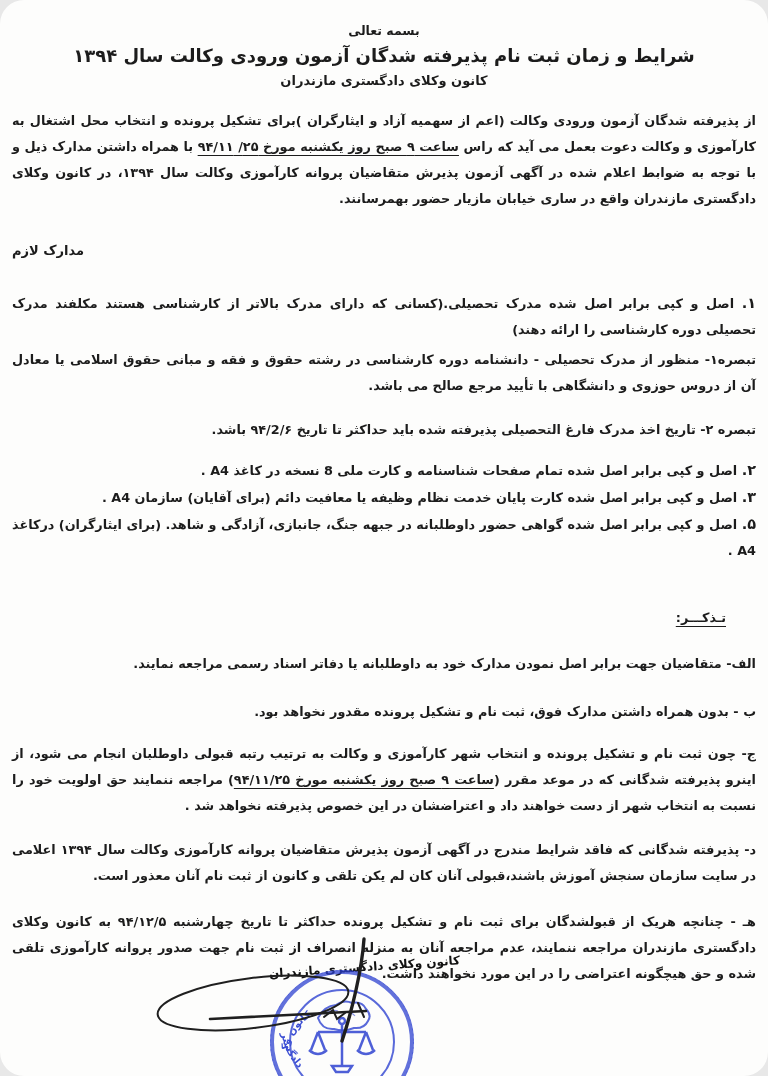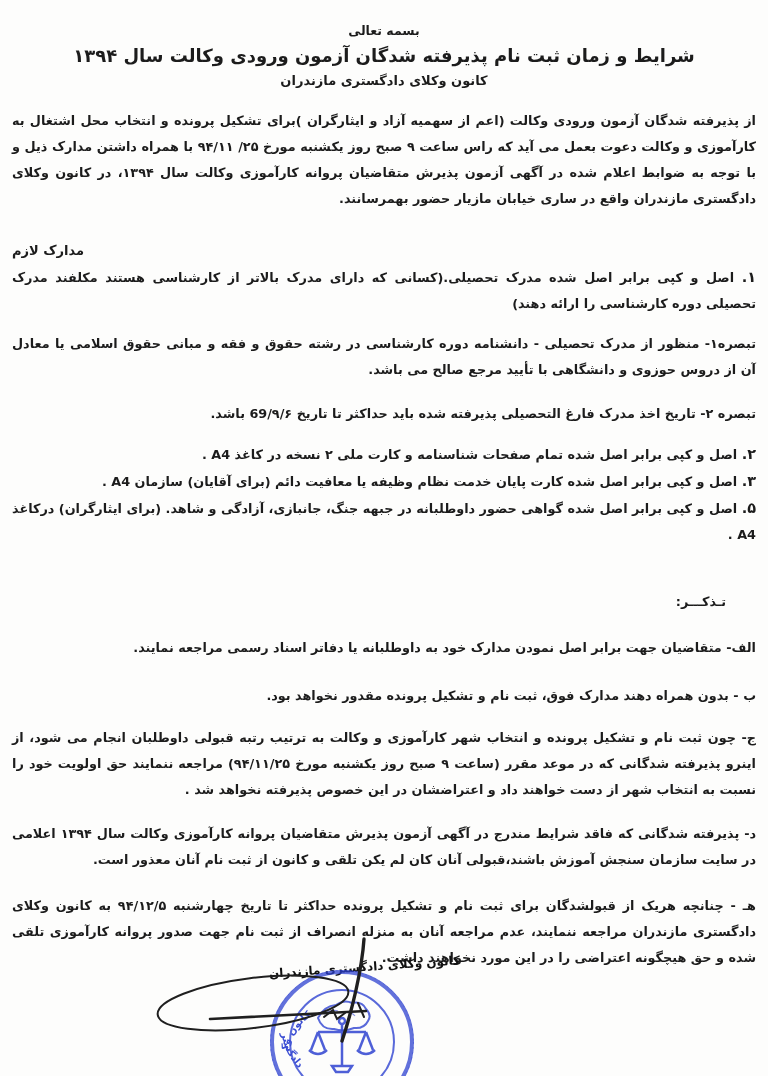--- a/index.html
+++ b/index.html
@@ -6,32 +6,33 @@
   .page{
     position:relative;
     width:768px;height:1076px;
     margin:0 auto;
     background:#fdfdfc;
     overflow:hidden;
     direction:rtl;
     font-family:"DejaVu Sans",sans-serif;
     color:#1c1c1c;
     font-weight:700;
+    border-radius:24px;
   }
   .content{padding:18px 12px 0 12px;}
   .hdr{ text-align:center; line-height:25px; }
   .hdr .h1{font-size:12.5px;}
   .hdr .h2{font-size:18px;}
   .hdr .h3{font-size:13px;}
   p{ margin:0; font-size:12.8px; line-height:26px; text-align:justify; }
-  .u{ text-underline-offset:4px; text-decoration-thickness:1.2px; }
+  .u{ text-decoration:underline; text-underline-offset:4px; text-decoration-thickness:1.2px; }
   .intro{ margin-top:15px; }
   .sec-title{ margin-top:26px; margin-right:56px; text-align:left; font-size:13px; }
-  .item1{ }
-  .note1{ margin-top:14px; }
+  .item1{ margin-top:26px; }
+  .note1{ margin-top:4px; }
   .note2{ margin-top:18px; }
   .list{ margin-top:14px; }
   .num{ font-size:14.5px; }
   .remark-title{ margin-top:41px; margin-right:30px; text-align:right; letter-spacing:1px; }
   .n-a{ margin-top:20px; }
   .n-b{ margin-top:22px; }
   .n-c{ margin-top:16px; }
   .n-d{ margin-top:18px; }
   .n-e{ margin-top:20px; }
   
@@ -56,32 +57,32 @@
       <div class="h3">کانون وکلای دادگستری مازندران</div>
     </div>
 
     <p class="intro"><span>از پذیرفته شدگان آزمون ورودی وکالت (اعم از سهمیه آزاد و ایثارگران )برای تشکیل پرونده و انتخاب محل اشتغال به کارآموزی و وکالت دعوت بعمل می آید که  راس </span><span class="u">ساعت ۹ صبح روز یکشنبه مورخ ۲۵/ ۹۴/۱۱</span><span> با همراه داشتن مدارک ذیل و با توجه به ضوابط اعلام شده در آگهی آزمون پذیرش متقاضیان پروانه کارآموزی وکالت سال ۱۳۹۴، در کانون وکلای دادگستری مازندران واقع در ساری خیابان مازیار حضور بهمرسانند.</span></p>
 
     <p class="sec-title">مدارک لازم</p>
 
     <p class="item1"><span class="num">۱.</span> <span>اصل و کپی برابر اصل شده مدرک تحصیلی.(کسانی که دارای مدرک بالاتر از کارشناسی هستند مکلفند مدرک تحصیلی دوره کارشناسی را ارائه دهند)</span></p>
 
     <p class="note1">تبصره۱- منظور از مدرک تحصیلی - دانشنامه دوره کارشناسی در رشته حقوق و فقه و مبانی حقوق اسلامی یا معادل آن از دروس حوزوی و دانشگاهی با تأیید مرجع صالح می باشد.</p>
-    <p class="note2">تبصره ۲- تاریخ اخذ مدرک فارغ التحصیلی پذیرفته شده باید حداکثر تا تاریخ 69/۹/۶ باشد.</p>
+    <p class="note2">تبصره ۲- تاریخ اخذ مدرک فارغ التحصیلی پذیرفته شده باید حداکثر تا تاریخ ۹۴/2/۶ باشد.</p>
 
     <div class="list">
-      <p><span class="num">۲.</span> <span>اصل و کپی برابر اصل شده تمام صفحات شناسنامه و کارت ملی ۲ نسخه در کاغذ A4 .</span></p>
+      <p><span class="num">۲.</span> <span>اصل و کپی برابر اصل شده تمام صفحات شناسنامه و کارت ملی 8 نسخه در کاغذ A4 .</span></p>
       <p><span class="num">۳.</span> <span>اصل و کپی برابر اصل شده کارت پایان خدمت نظام وظیفه یا معافیت دائم (برای آقایان) سازمان A4 .</span></p>
       <p><span class="num">۵.</span> <span>اصل و کپی برابر اصل شده گواهی حضور داوطلبانه در جبهه جنگ، جانبازی، آزادگی و شاهد. (برای ایثارگران) درکاغذ A4 .</span></p>
     </div>
 
     <p class="remark-title u">تـذکـــر:</p>
 
     <p class="n-a">الف- متقاضیان جهت برابر اصل نمودن مدارک خود به داوطلبانه یا دفاتر اسناد رسمی مراجعه نمایند.</p>
-    <p class="n-b">ب - بدون همراه دهند مدارک فوق، ثبت نام و تشکیل پرونده مقدور نخواهد بود.</p>
+    <p class="n-b">ب - بدون همراه داشتن مدارک فوق، ثبت نام و تشکیل پرونده مقدور نخواهد بود.</p>
     <p class="n-c"><span>ج- چون ثبت نام و تشکیل پرونده و انتخاب شهر کارآموزی و وکالت به ترتیب رتبه قبولی داوطلبان انجام می شود، از اینرو پذیرفته شدگانی که در موعد مقرر (</span><span class="u">ساعت ۹ صبح روز یکشنبه مورخ ۹۴/۱۱/۲۵</span><span>) مراجعه ننمایند حق اولویت خود را نسبت به انتخاب شهر از دست خواهند داد و اعتراضشان در این خصوص پذیرفته نخواهد شد .</span></p>
     <p class="n-d">د- پذیرفته شدگانی که فاقد شرایط مندرج در آگهی آزمون پذیرش متقاضیان پروانه کارآموزی وکالت سال ۱۳۹۴ اعلامی در سایت سازمان سنجش آموزش باشند،قبولی آنان کان لم یکن تلقی و کانون از ثبت نام آنان معذور است.</p>
     <p class="n-e">هـ - چنانچه هریک از  قبولشدگان برای ثبت نام و تشکیل پرونده حداکثر تا تاریخ چهارشنبه ۹۴/۱۲/۵ به کانون وکلای دادگستری مازندران  مراجعه ننمایند، عدم مراجعه آنان به منزله انصراف از ثبت نام جهت صدور پروانه کارآموزی تلقی شده و حق هیچگونه اعتراضی را در این مورد نخواهند داشت.</p>
 
   </div>
 
   <div class="org-line">کانون وکلای دادگستری مازندران</div>
 
   <svg class="stamp" viewBox="0 0 152 152">
     <g fill="none" stroke="#2b3fd0">

